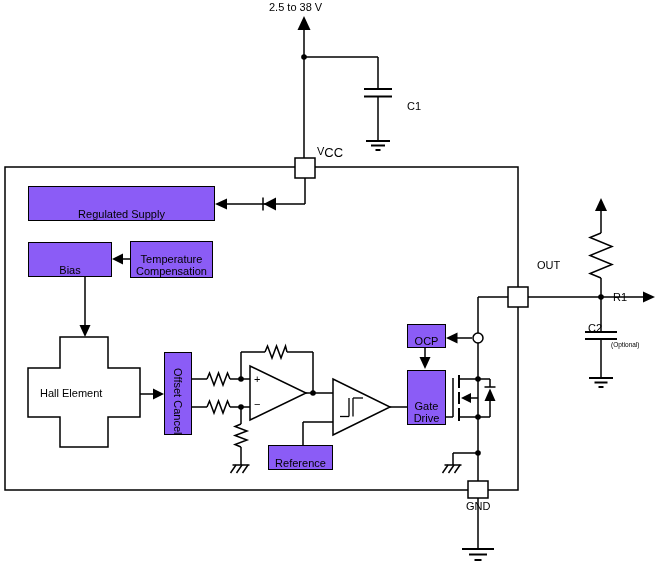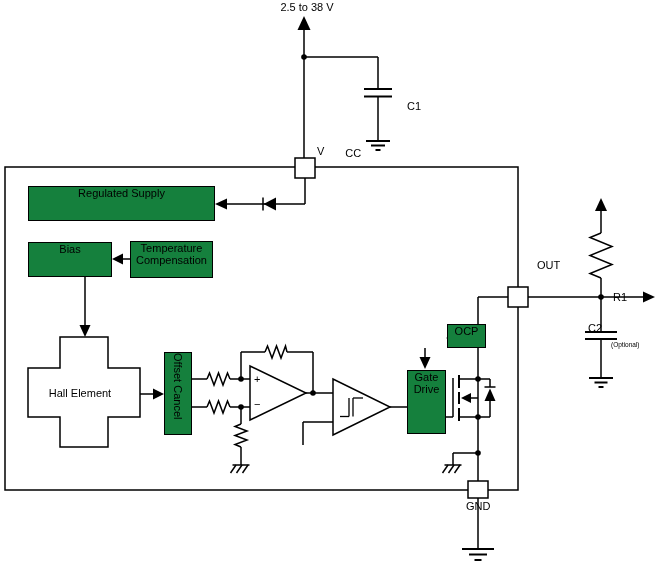--- a/index.html
+++ b/index.html
@@ -2,27 +2,27 @@
 <html><head>
 <meta charset="utf-8">
 <style>
   html,body{margin:0;padding:0;background:#fff;}
   #stage{
     position:relative;width:657px;height:563px;background:#fff;
     font-family:"Liberation Sans",sans-serif;color:#000;overflow:hidden;
   }
   #wires{position:absolute;left:0;top:0;width:657px;height:563px;}
   .blk{
-    position:absolute;box-sizing:border-box;background:#15803d;border:1.4px solid #000;
-    display:flex;align-items:flex-start;justify-content:center;text-align:center;
+    position:absolute;box-sizing:border-box;background:#8b5cf6;border:1.4px solid #000;
+    display:flex;align-items:flex-end;justify-content:center;text-align:center;
     font-size:11px;line-height:12px;
   }
   .lbl{position:absolute;font-size:11px;line-height:12px;white-space:nowrap;}
-  .lbl.center{text-align:center;white-space:normal;}
-  .sub{font-size:11px;vertical-align:-2px;margin-left:21px;}
+  .lbl.center{text-align:left;white-space:normal;}
+  .sub{font-size:13px;vertical-align:-2px;}
   .vtext{writing-mode:vertical-rl;text-orientation:mixed;}
   .tiny{font-size:6.5px;line-height:7px;}
   .sym{position:absolute;font-size:11px;line-height:11px;}
 </style>
 </head>
 <body>
 
 <div id="stage">
 
   <svg id="wires" viewBox="0 0 657 563">
@@ -208,32 +208,35 @@
   </div>
 
   <div class="blk" style="left:28px;top:242px;width:84px;height:35px;">
     <span>Bias</span>
   </div>
 
   <div class="blk" style="left:130px;top:241px;width:83px;height:37px;">
     <span>Temperature Compensation</span>
   </div>
 
-  <div class="lbl center" style="left:24px;top:387px;width:112px;">Hall Element</div>
+  <div class="lbl center" style="left:40px;top:387px;width:112px;">Hall Element</div>
 
   <div class="blk" style="left:164px;top:352px;width:28px;height:83px;">
     <span class="vtext">Offset Cancel</span>
   </div>
 
-
-  <div class="blk" style="left:407px;top:324px;width:39px;height:24px;margin-left:40px;">
+  <div class="blk" style="left:268px;top:445px;width:65px;height:25px;">
+    <span>Reference</span>
+  </div>
+
+  <div class="blk" style="left:407px;top:324px;width:39px;height:24px;">
     <span>OCP</span>
   </div>
 
-  <div class="blk" style="left:407px;top:370px;width:39px;height:64px;">
+  <div class="blk" style="left:407px;top:370px;width:39px;height:55px;">
     <span>Gate Drive</span>
   </div>
 
   <div class="sym" style="left:254px;top:374px;">+</div>
   <div class="sym" style="left:254px;top:399px;">−</div>
 
   <div class="lbl center" style="left:269px;top:1px;width:76px;">2.5 to 38 V</div>
 
   <div class="lbl" style="left:407px;top:100px;">C1</div>
 

